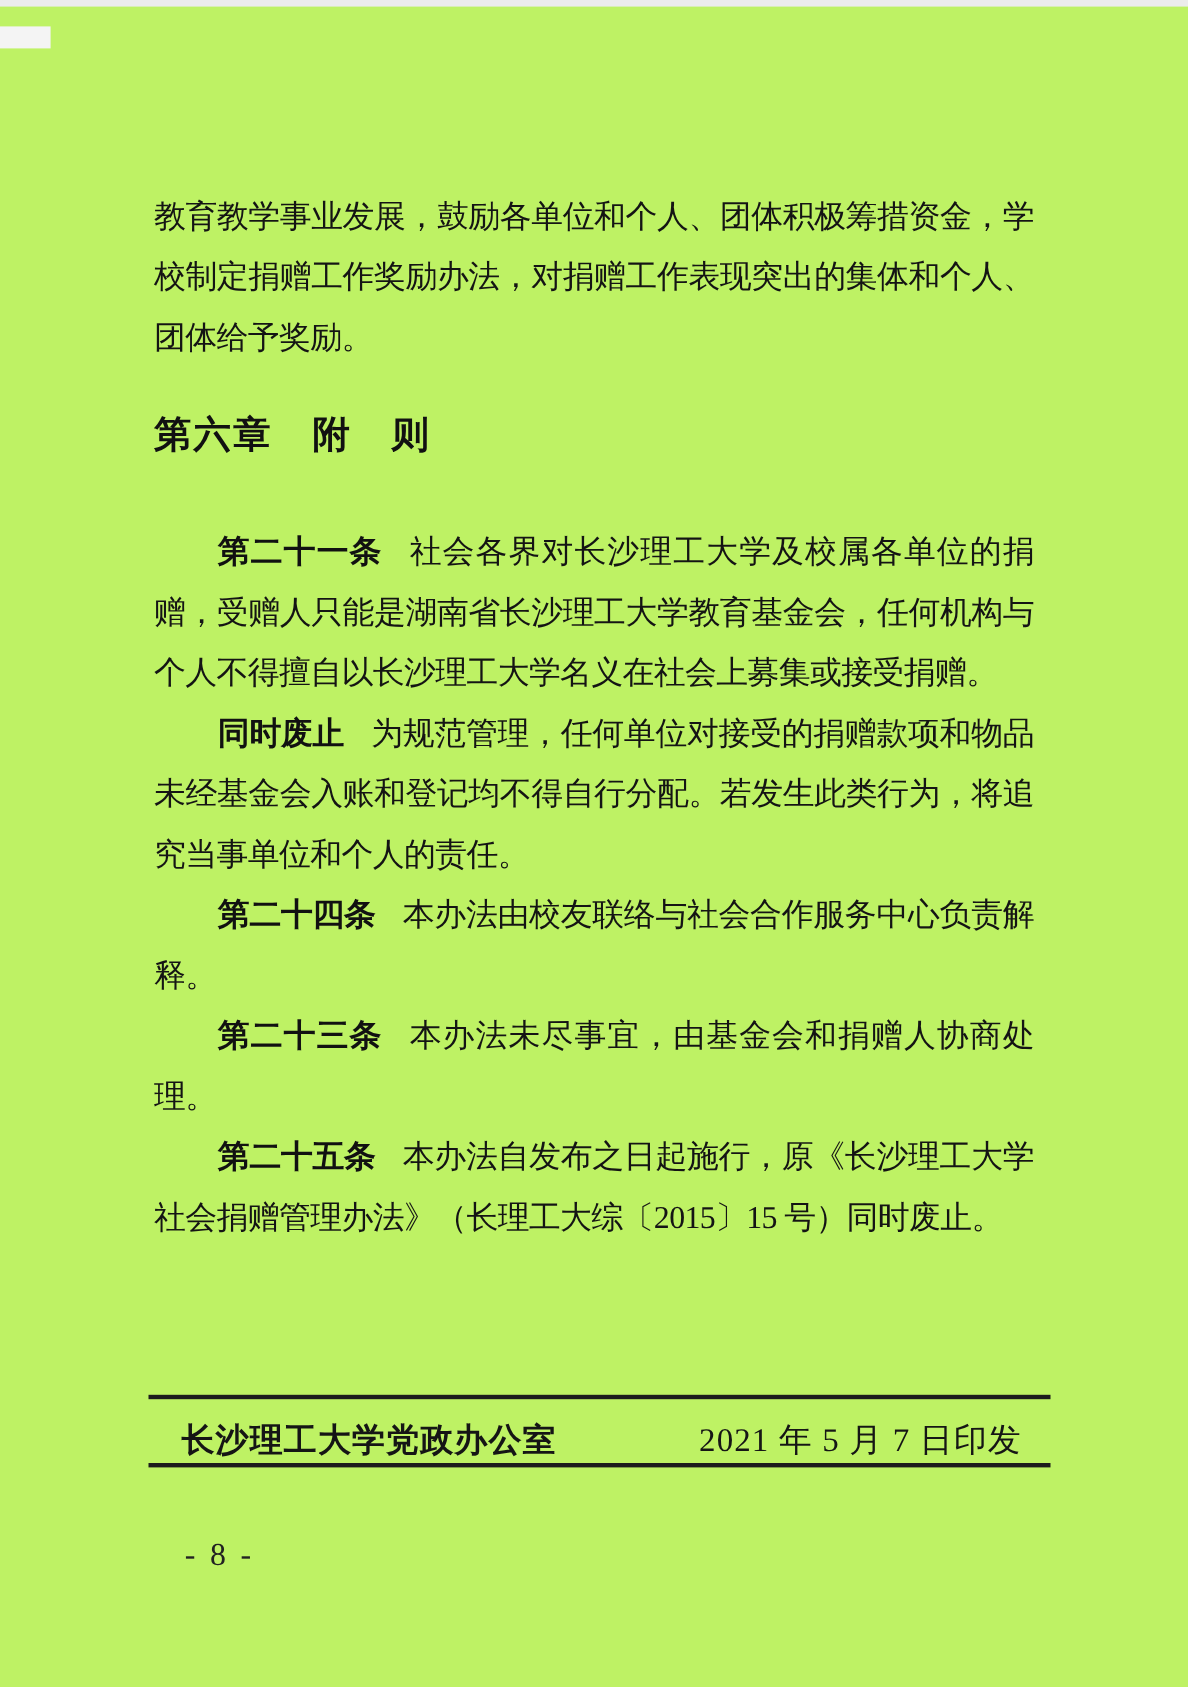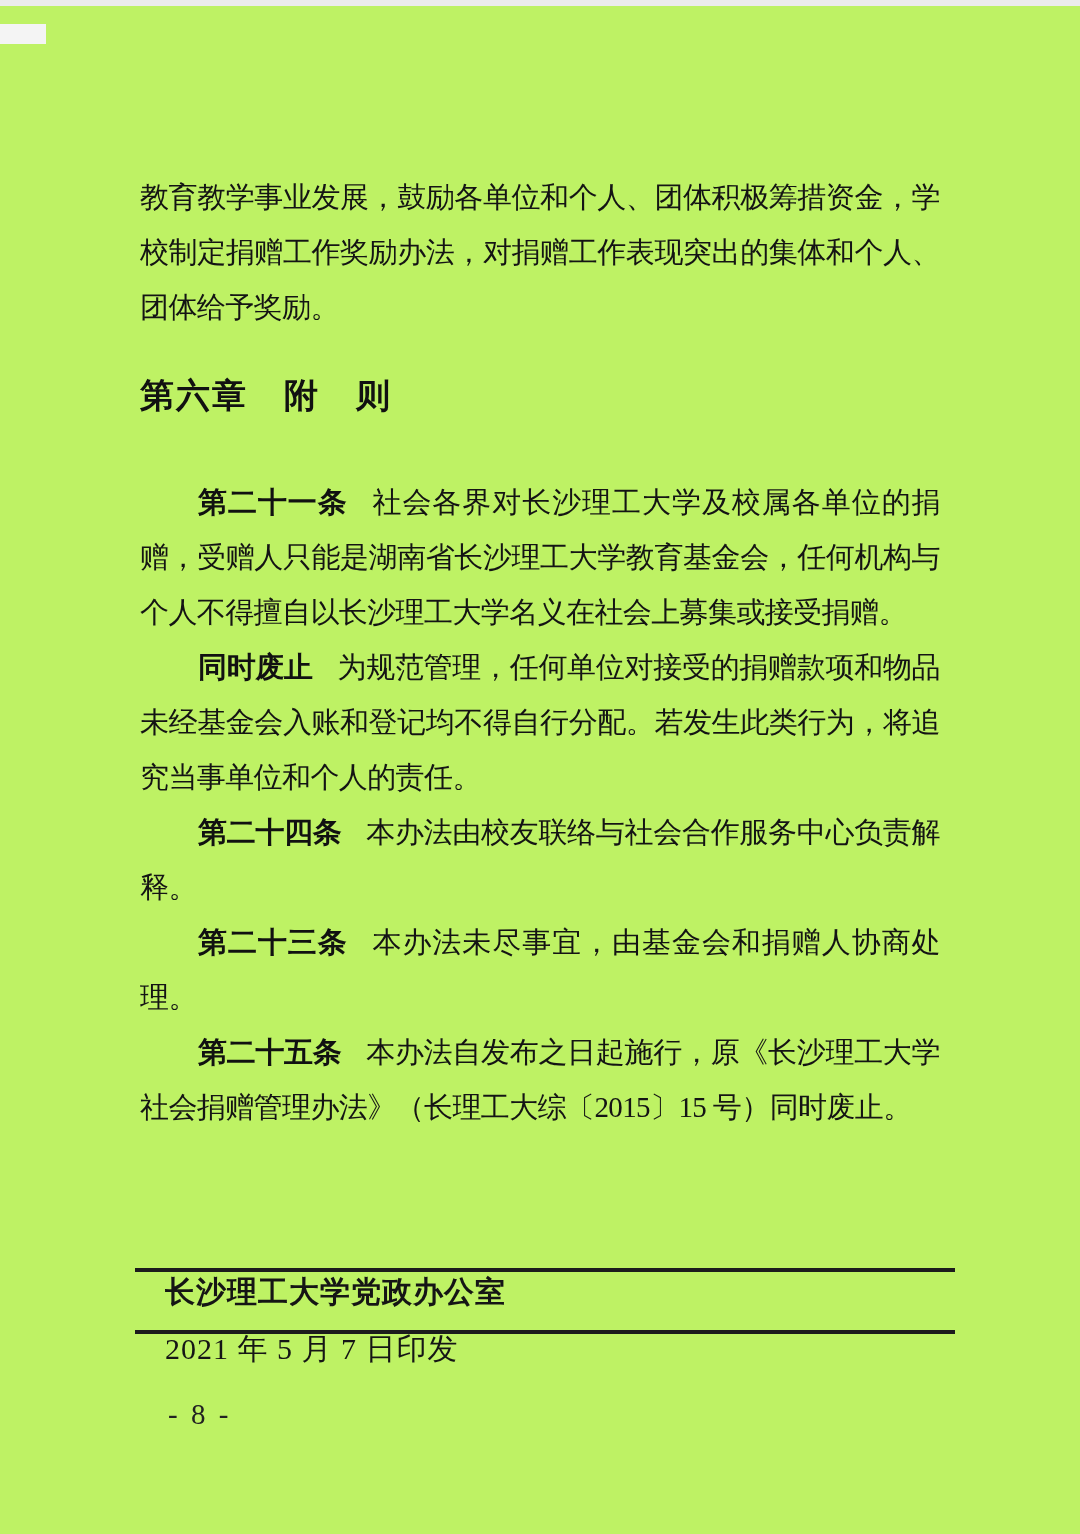--- a/index.html
+++ b/index.html
@@ -69,25 +69,24 @@
     top: 1268px;
     width: 820px;
   }
   .rule {
     height: 4px;
     background: #1c1c1c;
   }
   .footer-row {
     display: flex;
     justify-content: space-between;
-    align-items: flex-start;
+    align-items: flex-end;
     height: 58px;
     padding: 0 26px 0 30px;
     font-size: 30px;
-    flex-direction: column;
   }
   .footer-issuer {
     font-family: "Liberation Serif", "DejaVu Serif", serif;
     font-weight: bold;
     letter-spacing: 1px;
     color: #151515;
   }
   .footer-date {
     font-family: "Liberation Serif", "DejaVu Serif", serif;
     letter-spacing: 1px;

